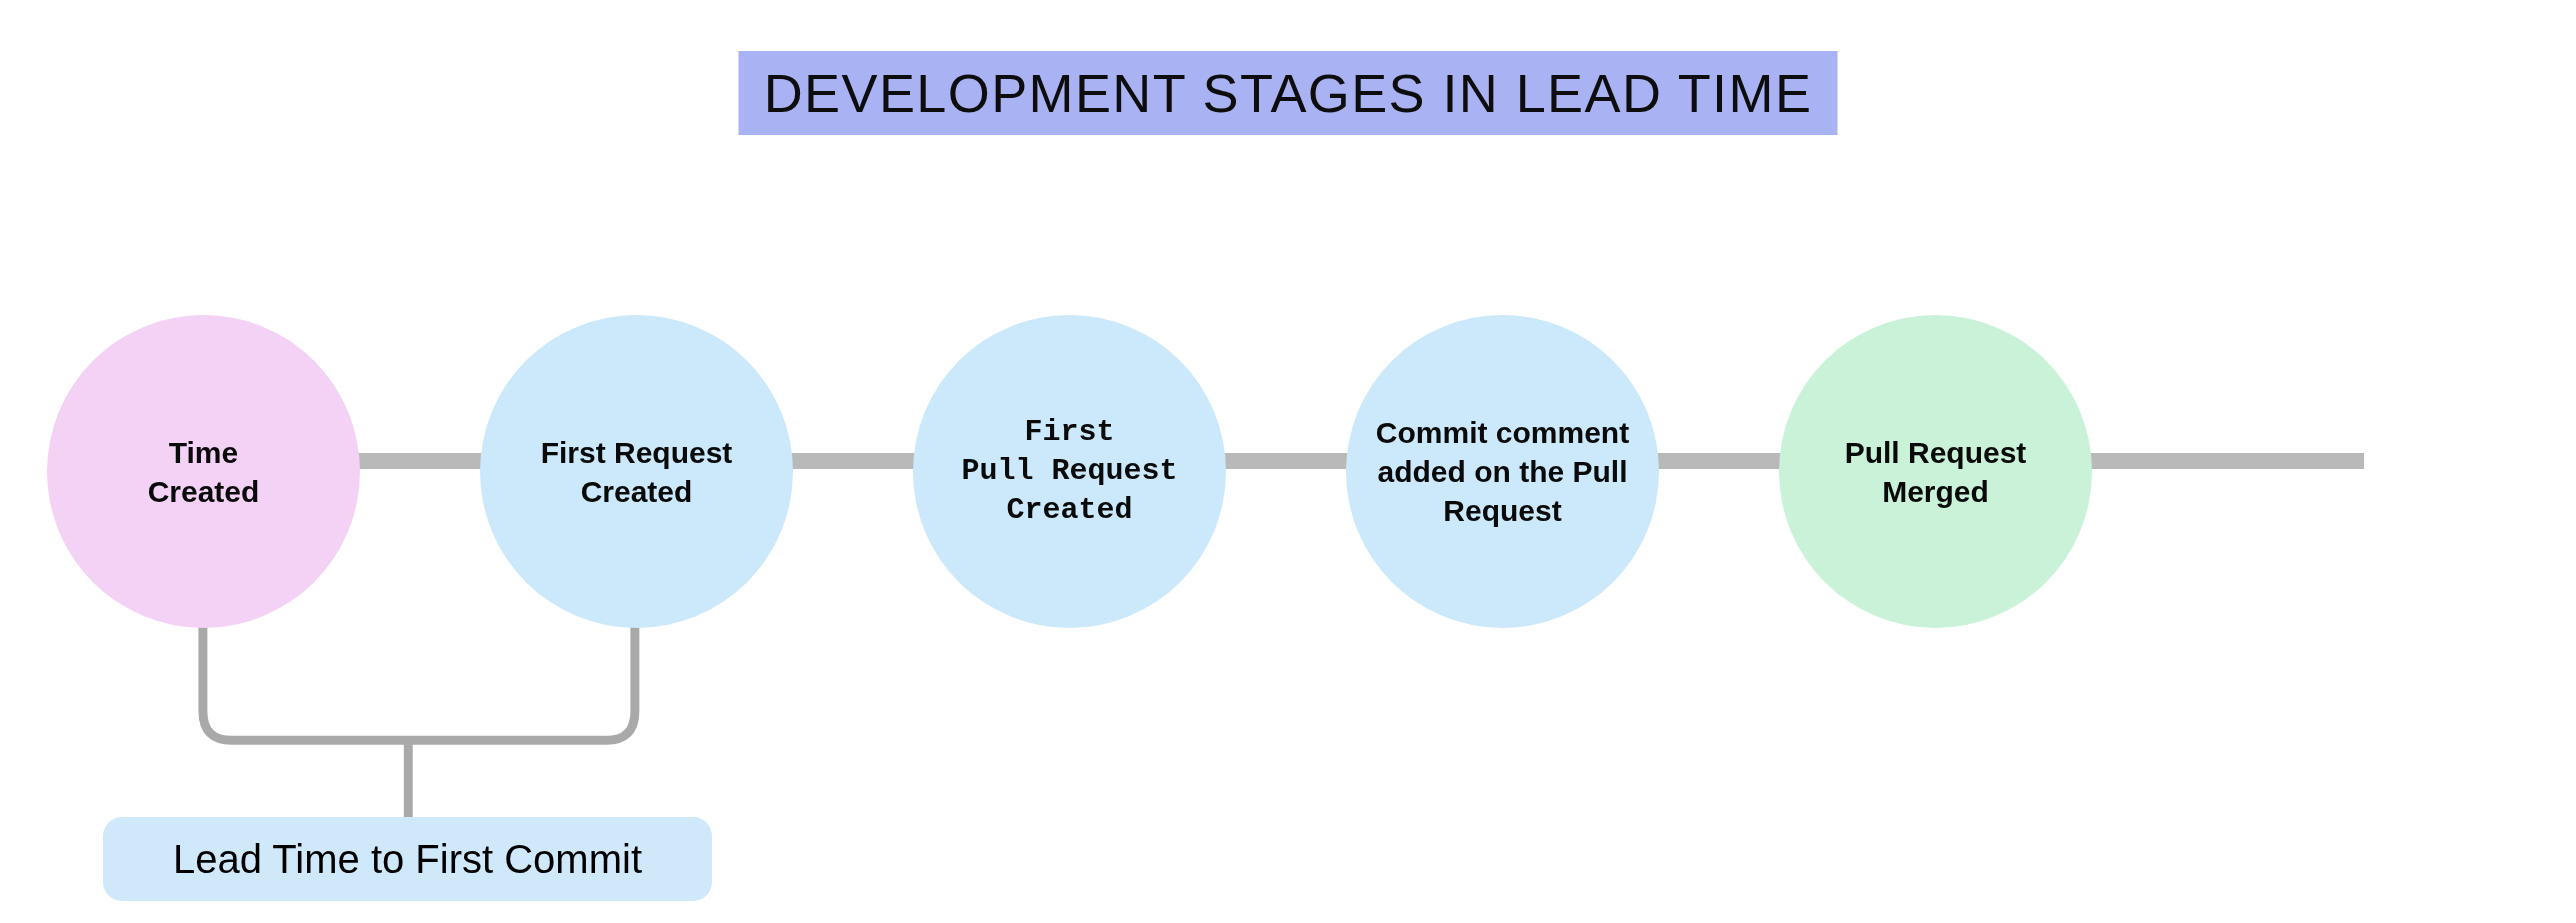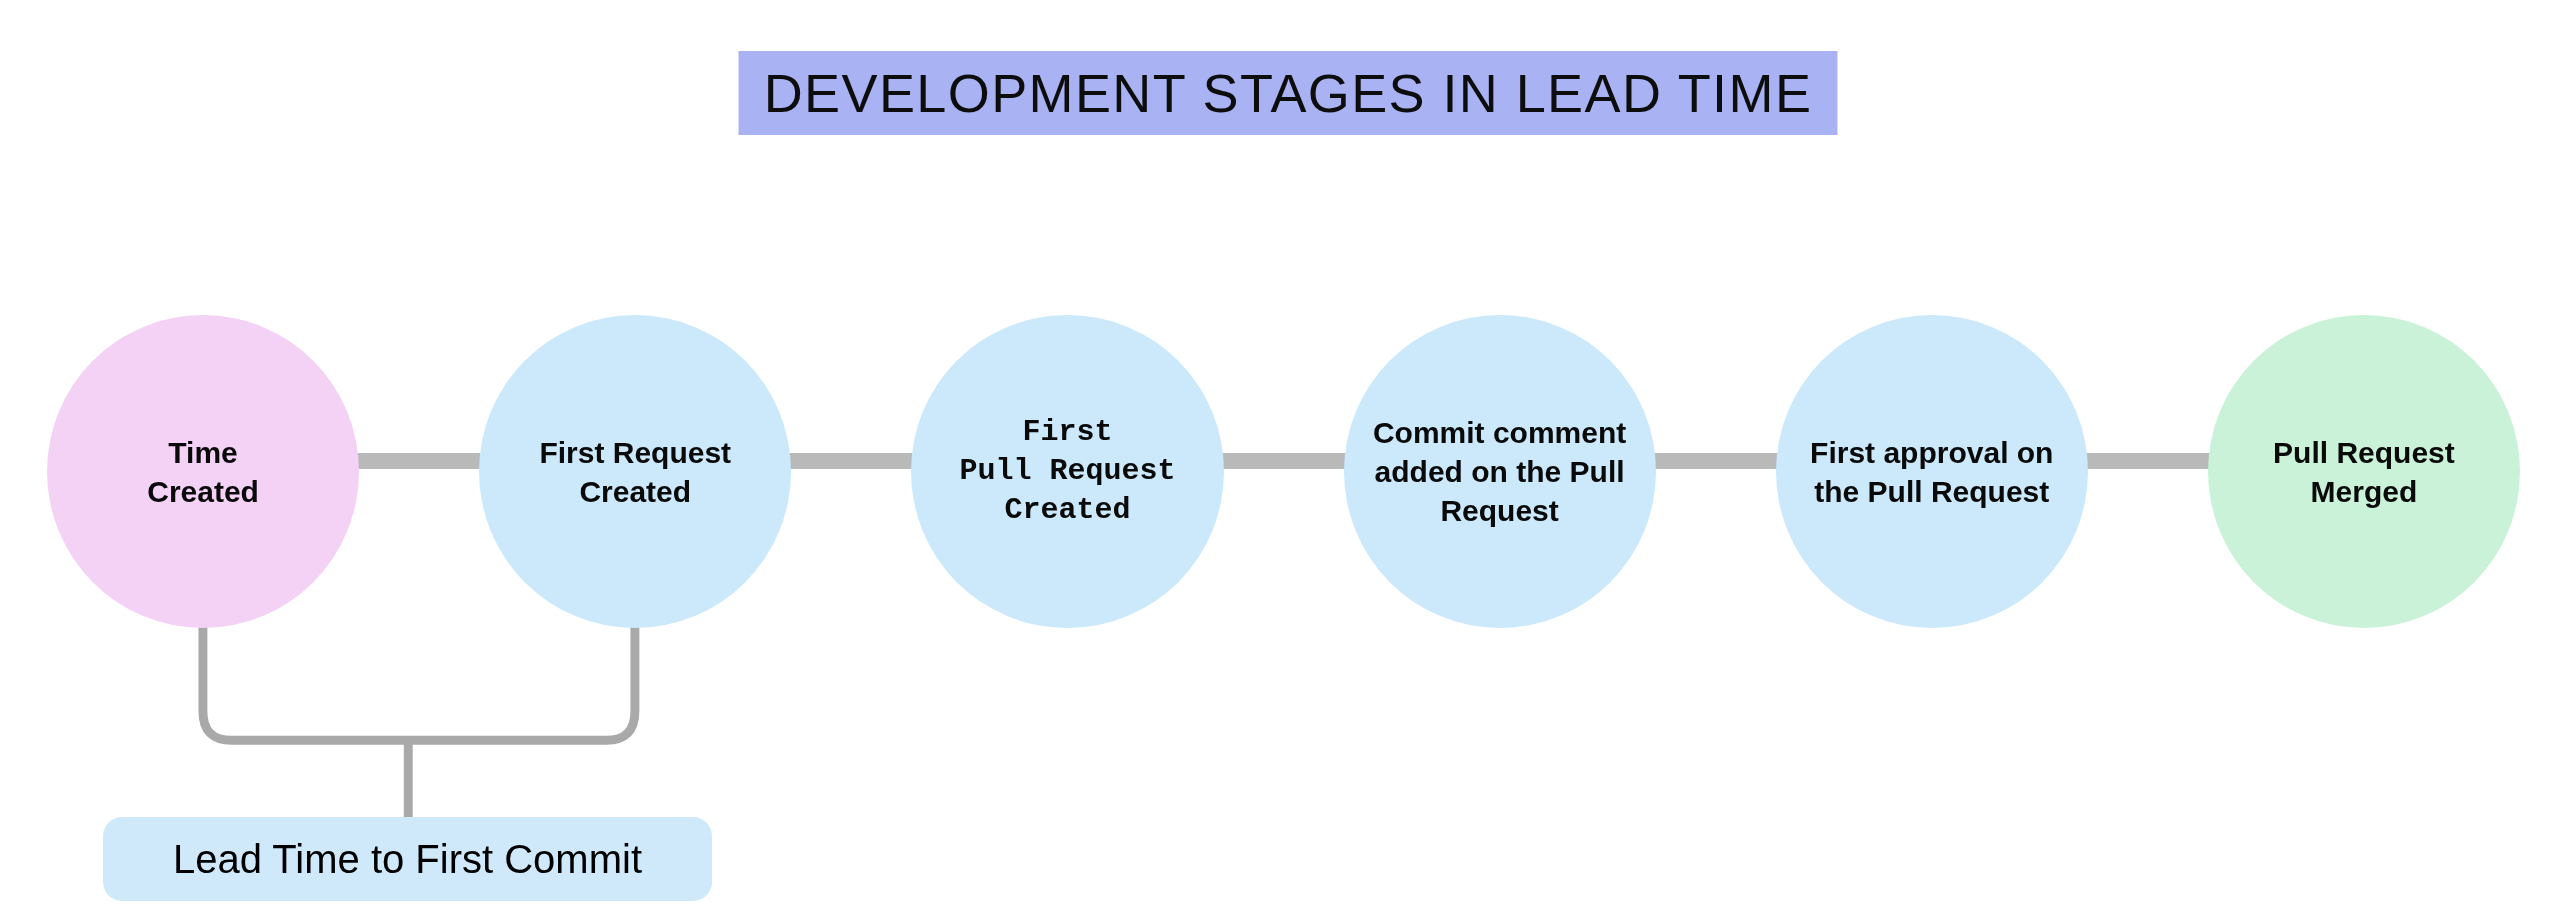--- a/index.html
+++ b/index.html
@@ -100,22 +100,20 @@
     <div class="stage" style="background: rgb(244, 210, 246);">Time
 Created</div>
     <div class="stage" style="background: rgb(203, 233, 251);">First Request
 Created</div>
     <div class="stage" style="background: rgb(203, 233, 251); font-family: Liberation Mono, monospace;">First
 Pull Request
 Created</div>
     <div class="stage" style="background: rgb(203, 233, 251);">Commit comment
 added on the Pull
 Request</div>
-    <div class="stage" style="background: rgb(203, 233, 251);">First approval on
-the Pull Request</div>
     <div class="stage" style="background: rgb(201, 242, 217);">Pull Request
 Merged</div>
   </div>
 
   <div class="annotation" style="background: rgb(207, 233, 250);">Lead Time to First Commit</div>
 
 </div>
 
 
 </body></html>

